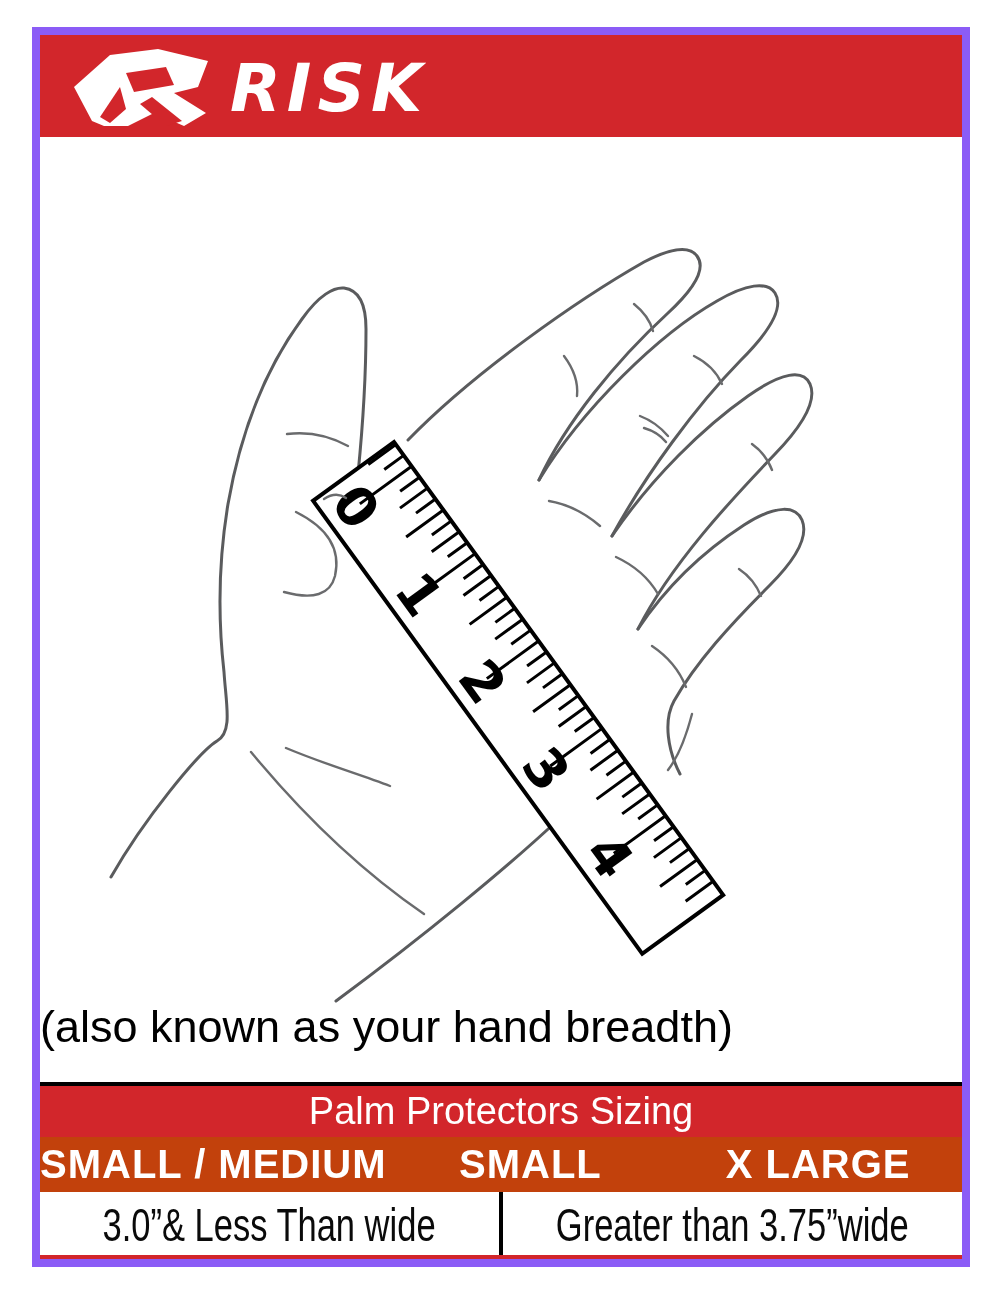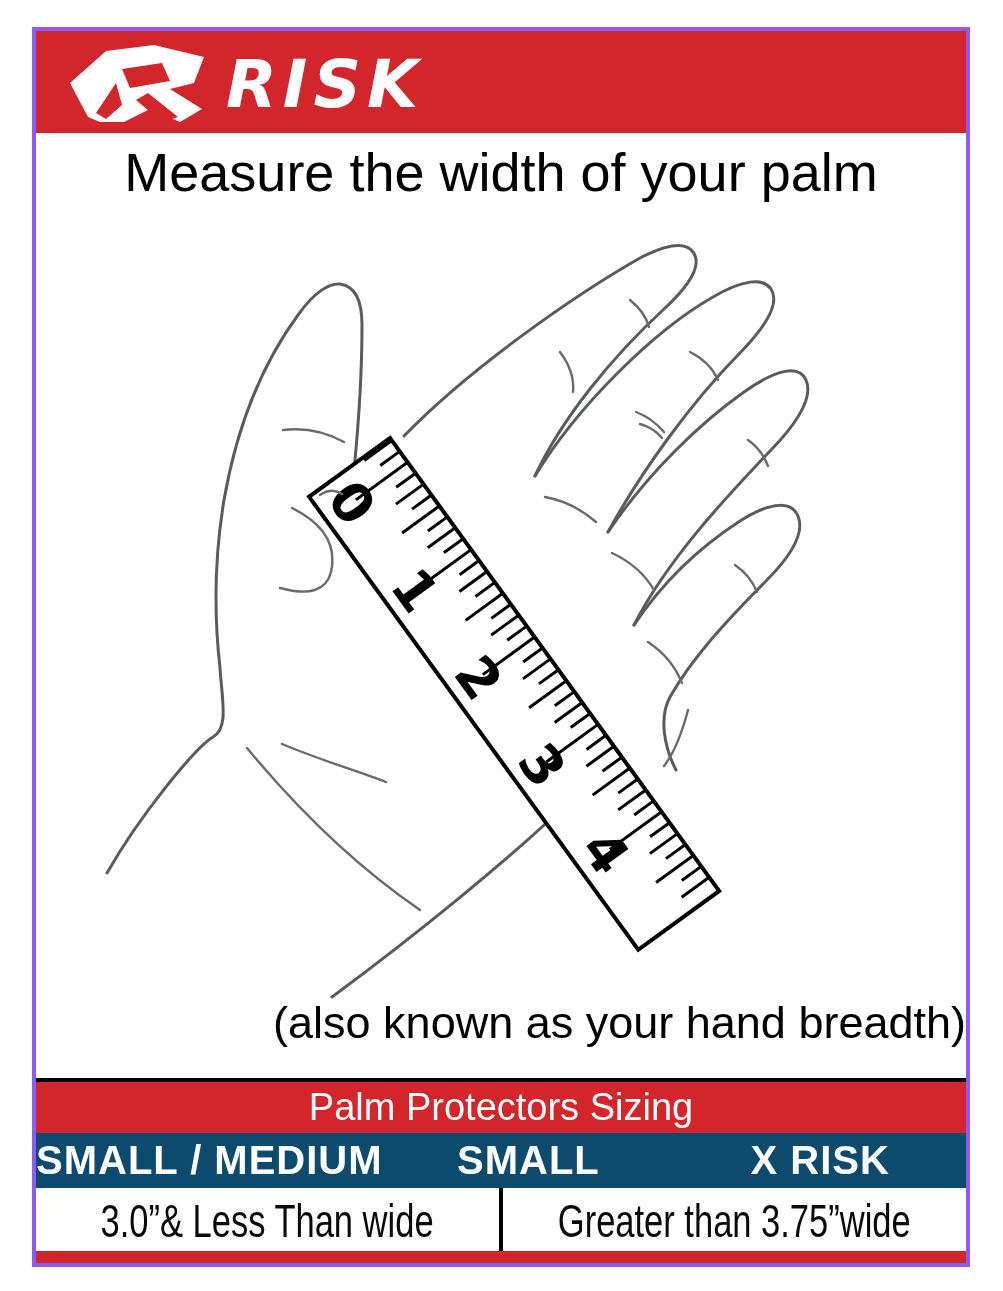--- a/index.html
+++ b/index.html
@@ -1,30 +1,30 @@
 <!DOCTYPE html>
 <html><head>
 <meta charset="utf-8">
 <style>
   html,body{margin:0;padding:0;background:#fff;}
   body{width:1003px;height:1291px;position:relative;font-family:"Liberation Sans",sans-serif;}
   .card{position:absolute;left:32px;top:27px;width:938px;height:1240px;
-        border:4px solid #8b5cf6;box-sizing:border-box;background:#fff;overflow:hidden;}
+        border:8px solid #8b5cf6;box-sizing:border-box;background:#fff;overflow:hidden;}
   .banner{position:absolute;left:0;top:0;width:100%;height:102px;}
   .banner svg{position:absolute;left:30px;top:12px;}
   .page-title{position:absolute;left:0;top:110px;width:100%;text-align:center;
         font-size:54px;color:#000;letter-spacing:0px;white-space:nowrap;}
   .illustration{position:absolute;left:0;top:150px;pointer-events:none;}
-  .subtitle{position:absolute;left:0;top:966px;width:100%;text-align:right;
+  .subtitle{position:absolute;left:0;top:966px;width:100%;text-align:left;
         font-size:45px;color:#000;white-space:nowrap;}
   .divider{position:absolute;left:0;top:1047px;width:100%;height:4px;background:#000;}
   .titlebar{position:absolute;left:0;top:1051px;width:100%;height:51px;
         display:flex;align-items:center;justify-content:center;
         color:#fff;font-size:38px;}
-  .thead{position:absolute;left:0;top:1102px;width:100%;height:55px;background:#0c4a6e;
+  .thead{position:absolute;left:0;top:1102px;width:100%;height:55px;background:#c2410c;
         display:flex;}
   .thead .cell{flex:1;display:flex;align-items:center;justify-content:center;
         color:#fff;font-weight:700;font-size:40px;letter-spacing:1px;white-space:nowrap;}
   .tvals{position:absolute;left:0;top:1157px;width:100%;height:65px;background:#fff;
         display:flex;}
   .tvals .cell{flex:1;display:flex;align-items:center;justify-content:center;
         font-size:46px;color:#0a0a0a;overflow:hidden;white-space:nowrap;}
   .tvals .cell + .cell{border-left:4px solid #000;}
   .tvals .cell span{display:inline-block;transform:scaleX(0.75);transform-origin:center;}
   .bottom-strip{position:absolute;left:0;top:1220px;width:100%;height:12px;}
@@ -42,21 +42,20 @@
         <path fill="#ffffff" d="M22,74 L4,40 L40,8 L88,2 L138,14 L128,40 L104,46 L136,66 L114,79 L84,66 L58,79 L34,79 Z"></path>
         <path fill="#d2262b" d="M56,26 L96,20 L104,38 L64,45 Z"></path>
         <path fill="#d2262b" d="M82,50 L112,74 L96,79 L70,57 Z"></path>
         <path fill="#d2262b" d="M30,70 L50,40 L56,62 L40,76 Z"></path>
       </g>
 
       <text x="160" y="64" fill="#ffffff" font-family="DejaVu Sans, sans-serif" font-size="66" font-weight="bold" font-style="italic" letter-spacing="6">RISK</text>
     </svg>
   </div>
 
-  <div class="page-title">Measure the width of your palm</div>
 
   <svg class="illustration" width="930" height="900" viewBox="36 181 930 900">
     <g fill="none" stroke="#5a5b5d" stroke-width="3" stroke-linecap="round">
 
       <path d="M107,873 C140,815 195,748 213,737 C229,728 222,700 220,668 C214,615 214,560 224,500 C238,420 265,360 298,315 C315,291 330,283 340,284 C355,286 362,300 362,325 C362,372 358,430 354,470"></path>
 
       <path d="M404,436 C470,368 575,295 640,258 C665,245 685,241 693,252 C702,264 692,283 664,309 C612,357 562,418 535,476"></path>
 
       <path d="M535,476 C578,405 655,330 713,297 C742,280 763,277 771,289 C780,303 766,327 737,356 C692,402 642,470 608,532"></path>
 
@@ -107,21 +106,21 @@
 
   <div class="divider"></div>
 
   <div class="titlebar red-bg">
     <span>Palm Protectors Sizing</span>
   </div>
 
   <div class="thead">
     <div class="cell">SMALL / MEDIUM</div>
     <div class="cell">SMALL</div>
-    <div class="cell">X RISK</div>
+    <div class="cell">X LARGE</div>
   </div>
 
   <div class="tvals">
     <div class="cell">
       <span>3.0”&amp; Less Than wide</span>
     </div>
     <div class="cell">
       <span>Greater than 3.75”wide</span>
     </div>
   </div>

